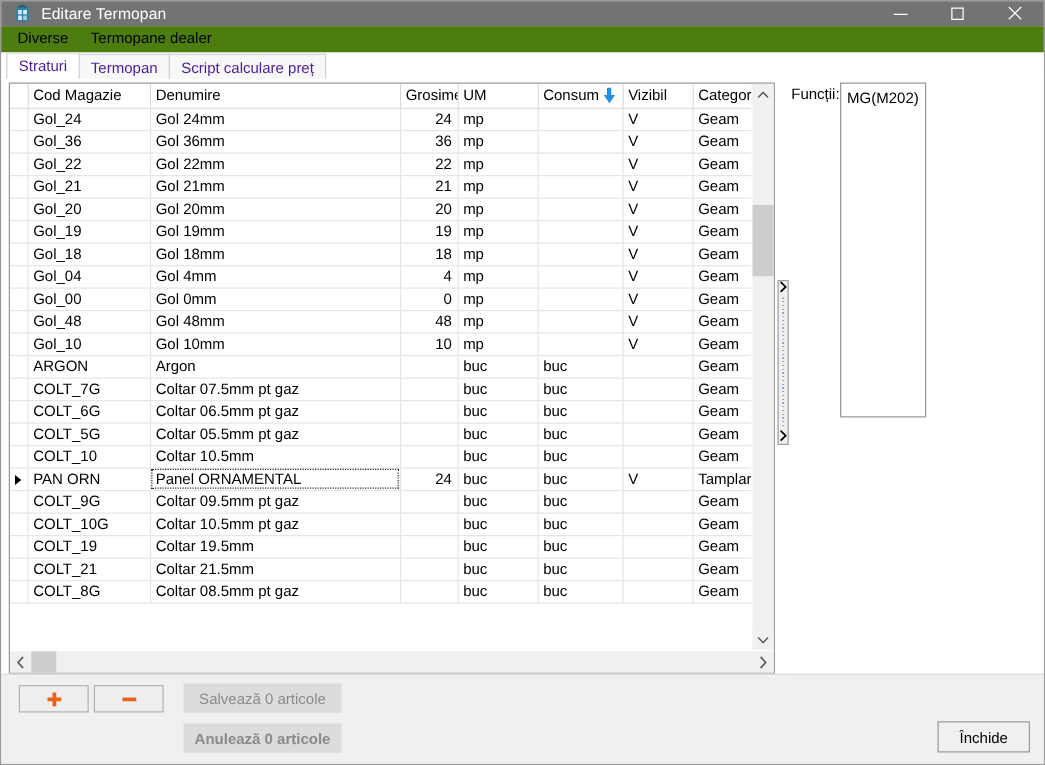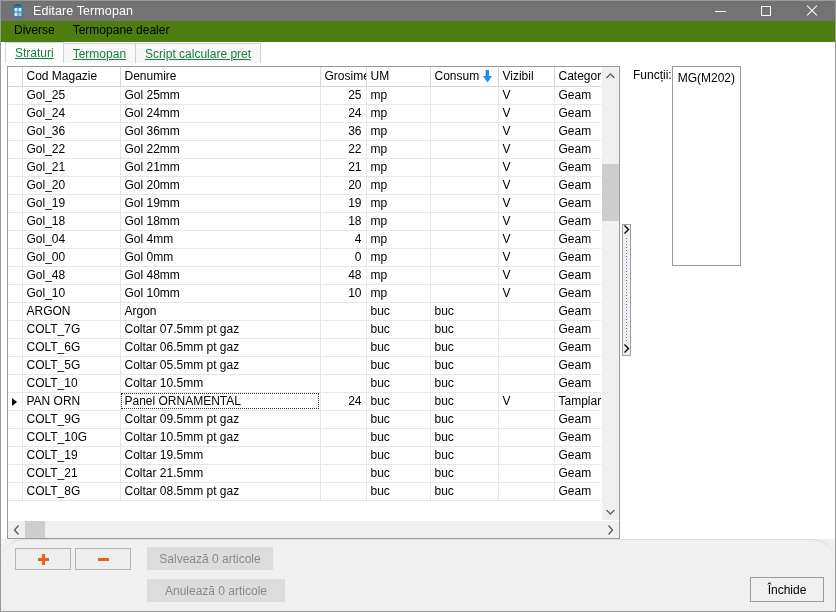--- a/index.html
+++ b/index.html
@@ -106,22 +106,21 @@
     line-height: 20px;
     padding: 0 9px;
     font-size: 12px;
     white-space: nowrap;
     background: #f7f7f7;
     border: 1px solid #d3d3d3;
     border-bottom: none;
     margin-right: -1px;
     box-sizing: border-box;
     position: relative;
-    color: #15803d;
-    text-decoration: underline;
+    color: #4c1d95;
   }
   .tab.active {
     background: #ffffff;
     border-color: #d3d3d3;
     z-index: 2;
     height: 21px;
     line-height: 21px;
   }
 
   
@@ -304,39 +303,38 @@
     padding-top: 2px;
     min-width: 0;
   }
   .functii-label {
     font-size: 12px;
     margin: 2px 0 3px 2px;
   }
   .functii-list {
     border: 1px solid #9a9a9a;
     background: #ffffff;
-    height: 200px;
+    height: 268px;
     box-sizing: border-box;
     padding: 3px 0 0 0;
     overflow: hidden;
   }
   .functii-item {
     font-size: 12px;
     padding: 1px 5px;
     white-space: nowrap;
   }
 
   
   .bottombar {
     flex: 0 0 auto;
     height: 71px;
     background: #f0f0f0;
     border-top: 1px solid #dcdcdc;
     position: relative;
-    border-radius: 23px;
   }
   .btn {
     position: absolute;
     box-sizing: border-box;
     border: 1px solid #b4b4b4;
     background: #eeeeee;
     font-size: 12px;
     font-family: "Liberation Sans", sans-serif;
     color: #000000;
     display: flex;
@@ -345,21 +343,21 @@
     padding: 0;
   }
   .btn.disabled {
     background: #dcdcdc;
     border-color: #dcdcdc;
     color: #8a8a8a;
   }
   .btn-plus  { left: 14px;  top: 8px;  width: 56px; height: 22px; }
   .btn-minus { left: 74px;  top: 8px;  width: 56px; height: 22px; }
   .btn-save  { left: 146px; top: 7px;  width: 126px; height: 23px; }
-  .btn-cancel{ left: 146px; top: 39px; width: 138px; height: 23px; }
+  .btn-cancel{ left: 146px; top: 39px; width: 126px; height: 23px; font-weight: bold; }
   .btn-close {
     right: 11px; top: 37px; width: 74px; height: 25px;
     background: #f0f0f0; border: 1px solid #9c9c9c; margin-left: 20px;
   }
   .sign {
     position: relative;
     width: 13px; height: 13px;
   }
   .sign .h, .sign .v { position: absolute; background: #e8641c; }
   .sign .h { left: 1px; top: 5px; width: 11px; height: 3px; }
@@ -440,30 +438,20 @@
                       </svg>
                     </span>
                   </th>
                   <th>Vizibil</th>
                   <th>CategorieC</th>
                 </tr>
               </thead>
               <tbody>
                   <tr>
                     <td class="marker"></td>
-                    <td>Gol_25</td>
-                    <td>Gol 25mm</td>
-                    <td class="num">25</td>
-                    <td>mp</td>
-                    <td></td>
-                    <td>V</td>
-                    <td>Geam</td>
-                  </tr>
-                  <tr>
-                    <td class="marker"></td>
                     <td>Gol_24</td>
                     <td>Gol 24mm</td>
                     <td class="num">24</td>
                     <td>mp</td>
                     <td></td>
                     <td>V</td>
                     <td>Geam</td>
                   </tr>
                   <tr>
                     <td class="marker"></td>

